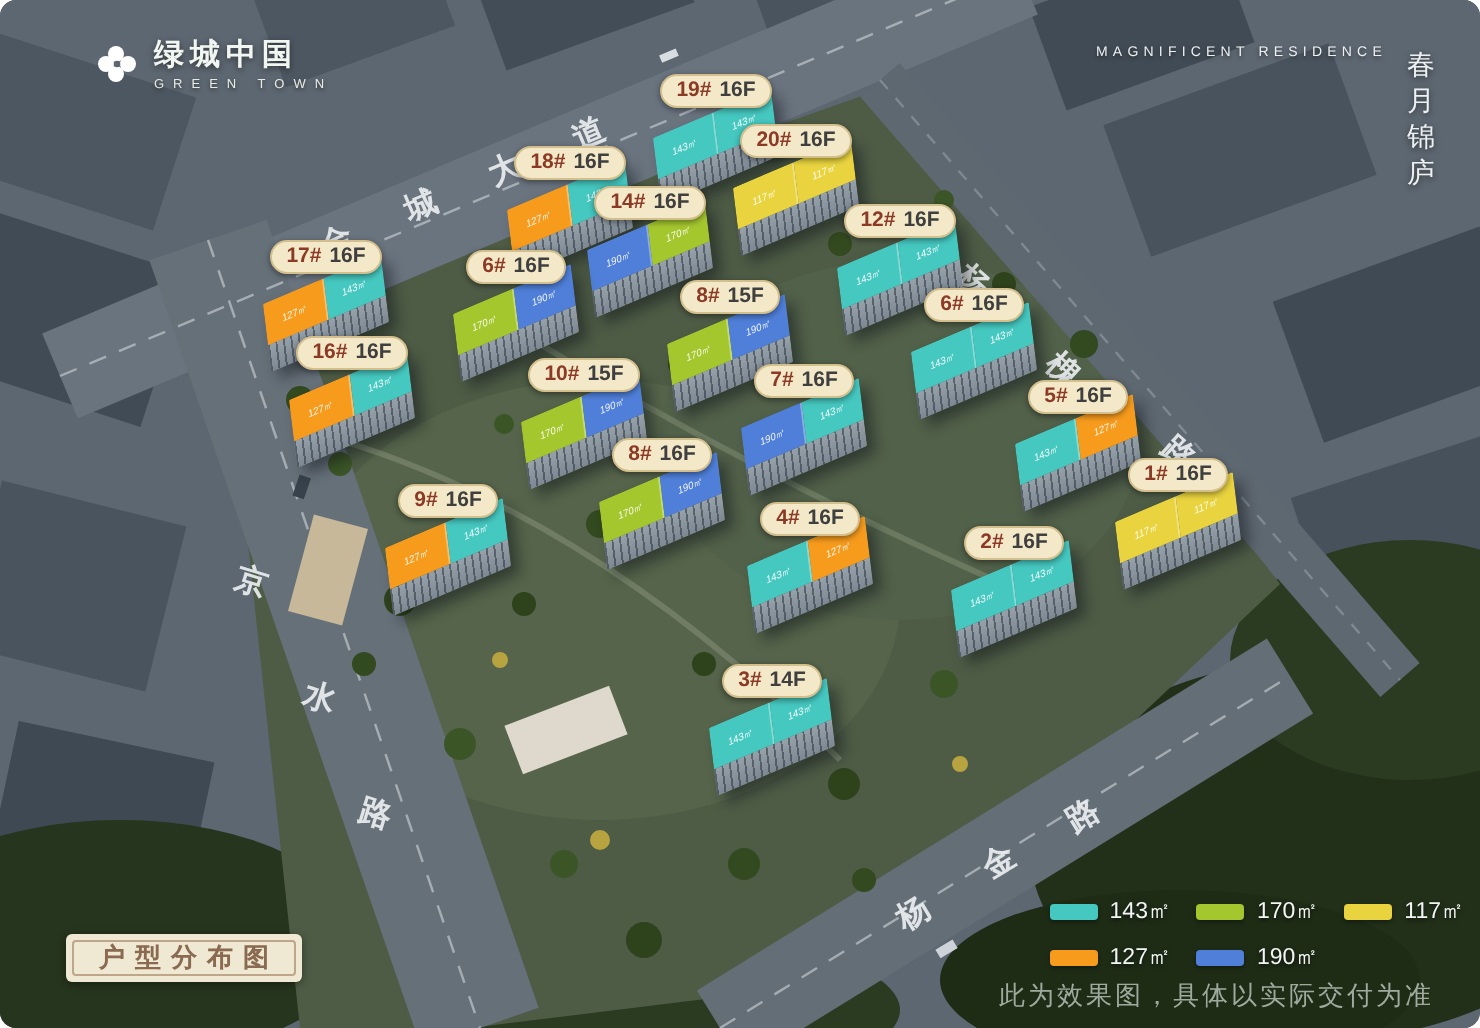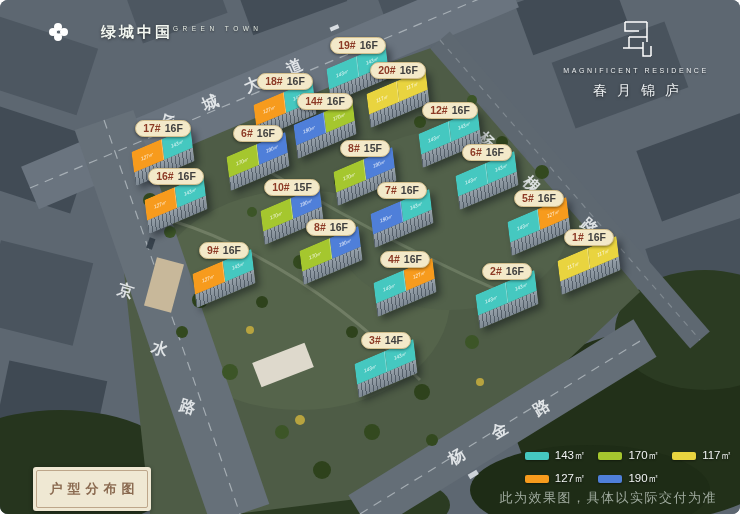--- a/index.html
+++ b/index.html
@@ -39,35 +39,35 @@
   
   .p19{left:358px;top:37px}.p13{left:398px;top:62px}.p18{left:285px;top:73px}
   .p14{left:325px;top:93px}.p12{left:450px;top:102px}.p17{left:163px;top:120px}
   .p15{left:258px;top:125px}.p11{left:365px;top:140px}.p6{left:487px;top:144px}
   .p16{left:176px;top:168px}.p10{left:292px;top:179px}.p7{left:402px;top:182px}
   .p5{left:539px;top:190px}.p8{left:331px;top:219px}.p1{left:589px;top:229px}
   .p9{left:224px;top:242px}.p4{left:405px;top:251px}.p2{left:507px;top:263px}
   .p3{left:386px;top:332px}
   
   .logo-green{position:absolute;left:38px;top:16px;display:flex;align-items:center;gap:7px;z-index:5;}
-  .logo-green .txt{display:flex;flex-direction:row;margin-left:24px;}
+  .logo-green .txt{display:flex;flex-direction:column;}
   .logo-cn{font-size:15px;font-weight:bold;color:#f2f6f0;letter-spacing:3px;text-shadow:0 1px 3px rgba(0,0,0,.5);}
   .logo-en{font-size:6.5px;color:#e6ece4;letter-spacing:4.5px;margin-top:2px;text-shadow:0 1px 2px rgba(0,0,0,.5);}
-  .logo-project{position:absolute;right:16px;top:16px;width:176px;display:flex;flex-direction:column;align-items:center;z-index:5;color:#eef1f3;}
+  .logo-project{position:absolute;right:16px;top:16px;width:176px;display:flex;flex-direction:row;align-items:flex-start;z-index:5;color:#eef1f3;}
   .proj-en{font-size:7px;letter-spacing:2.6px;margin-top:7px;white-space:nowrap;text-shadow:0 1px 2px rgba(0,0,0,.5);}
   .proj-cn{font-size:14px;letter-spacing:10px;margin-top:8px;padding-left:10px;text-shadow:0 1px 3px rgba(0,0,0,.55);}
   
   .legend{position:absolute;right:8px;bottom:28px;display:flex;flex-direction:column;gap:8px;z-index:5;}
   .legend-row{display:flex;gap:13px;}
   .legend-item{display:flex;align-items:center;gap:6px;}
   .legend-swatch{width:24px;height:8px;border-radius:2px;box-shadow:0 1px 2px rgba(0,0,0,.4);}
   .legend-label{font-size:11.5px;color:#f2f5f4;text-shadow:0 1px 2px rgba(0,0,0,.65);}
   
   .badge{
-    position:absolute;left:33px;top:467px;width:118px;height:44px;z-index:5;
+    position:absolute;left:33px;top:467px;width:118px;height:24px;z-index:5;
     background:#efe8d3;border-radius:3px;display:flex;align-items:center;justify-content:center;
     color:#8a6a50;font-size:13px;font-weight:bold;letter-spacing:5px;text-indent:5px;
     box-shadow:0 1px 4px rgba(0,0,0,.4);
   }
   .badge::after{content:"";position:absolute;inset:3px;border:1px solid #bda68a;border-radius:2px;}
   .disclaimer{position:absolute;right:23px;bottom:7px;font-size:13px;color:#aeb8ae;opacity:.9;letter-spacing:1.5px;z-index:5;}
 </style>
 </head>
 <body>
 

